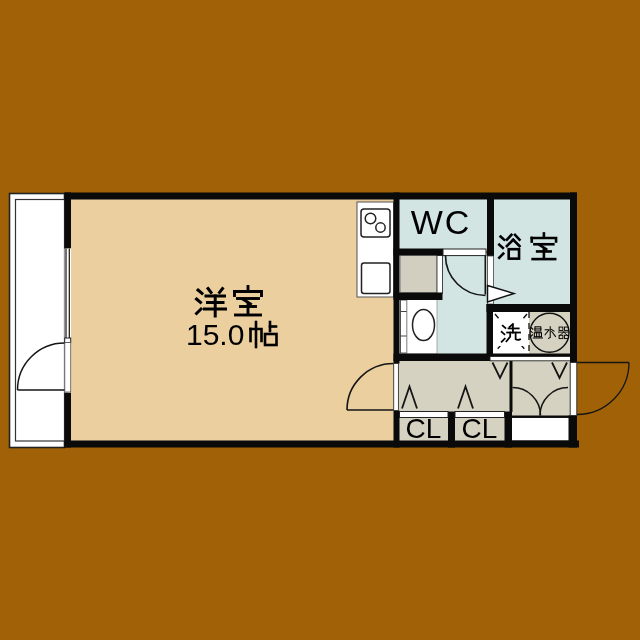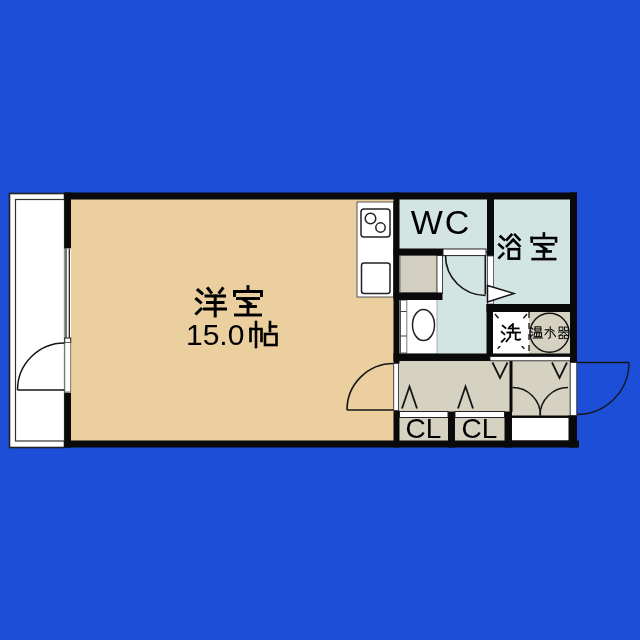--- a/index.html
+++ b/index.html
@@ -1,16 +1,16 @@
 <!DOCTYPE html>
 <html><head>
 <meta charset="utf-8">
 <style>
   html,body{margin:0;padding:0;background:#fff;}
-  #stage{position:relative;width:640px;height:640px;background:#1d4ed8;overflow:hidden;}
+  #stage{position:relative;width:640px;height:640px;background:#a16207;overflow:hidden;}
   svg{position:absolute;left:0;top:0;}
   text{font-family:"Liberation Sans", sans-serif;fill:#000;}
 </style>
 </head>
 <body>
 <div id="stage">
 <svg width="640" height="640" viewBox="0 0 640 640">
   <defs>
     <g id="k-you" stroke="#000" fill="none" stroke-width="3" stroke-linecap="square">
       <path d="M4,4 l4,3.5"></path>

